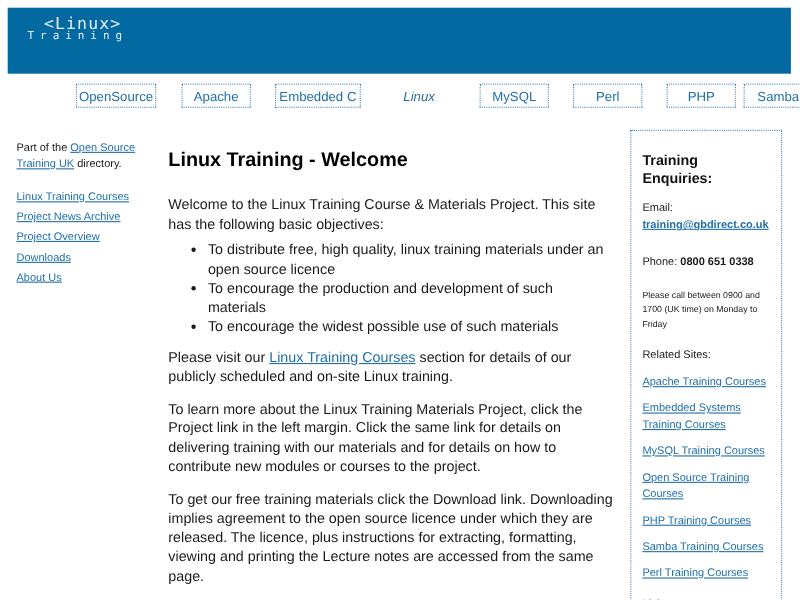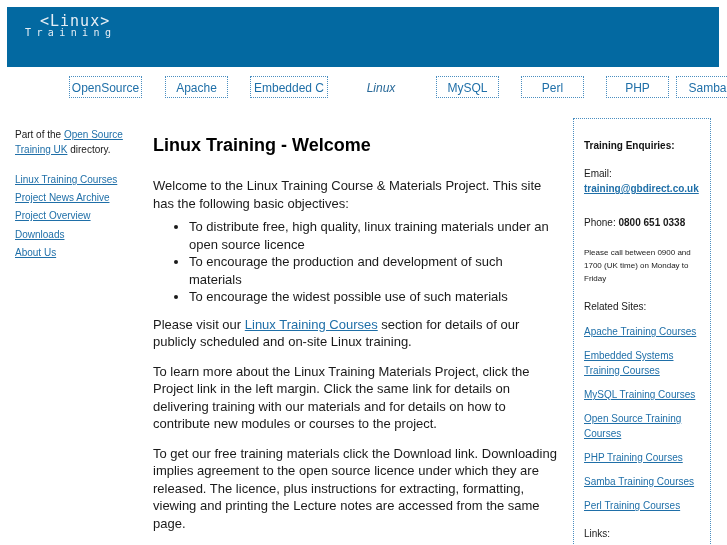--- a/index.html
+++ b/index.html
@@ -125,21 +125,21 @@
       height: 440px;
       border: 1px dotted #4a8ec0;
       box-sizing: border-box;
       padding: 19px 10px 0 10px;
       font-size: 10px;
       line-height: 15px;
       color: #1a1a1a;
     }
     .right-box h3 {
       margin: 0 0 12px 0;
-      font-size: 10px;
+      font-size: 13px;
       font-weight: bold;
       line-height: 16px;
       color: #111111;
     }
     .right-box .email-label {
       margin: 0;
     }
     .right-box .email-link {
       font-weight: bold;
       font-size: 10px;

